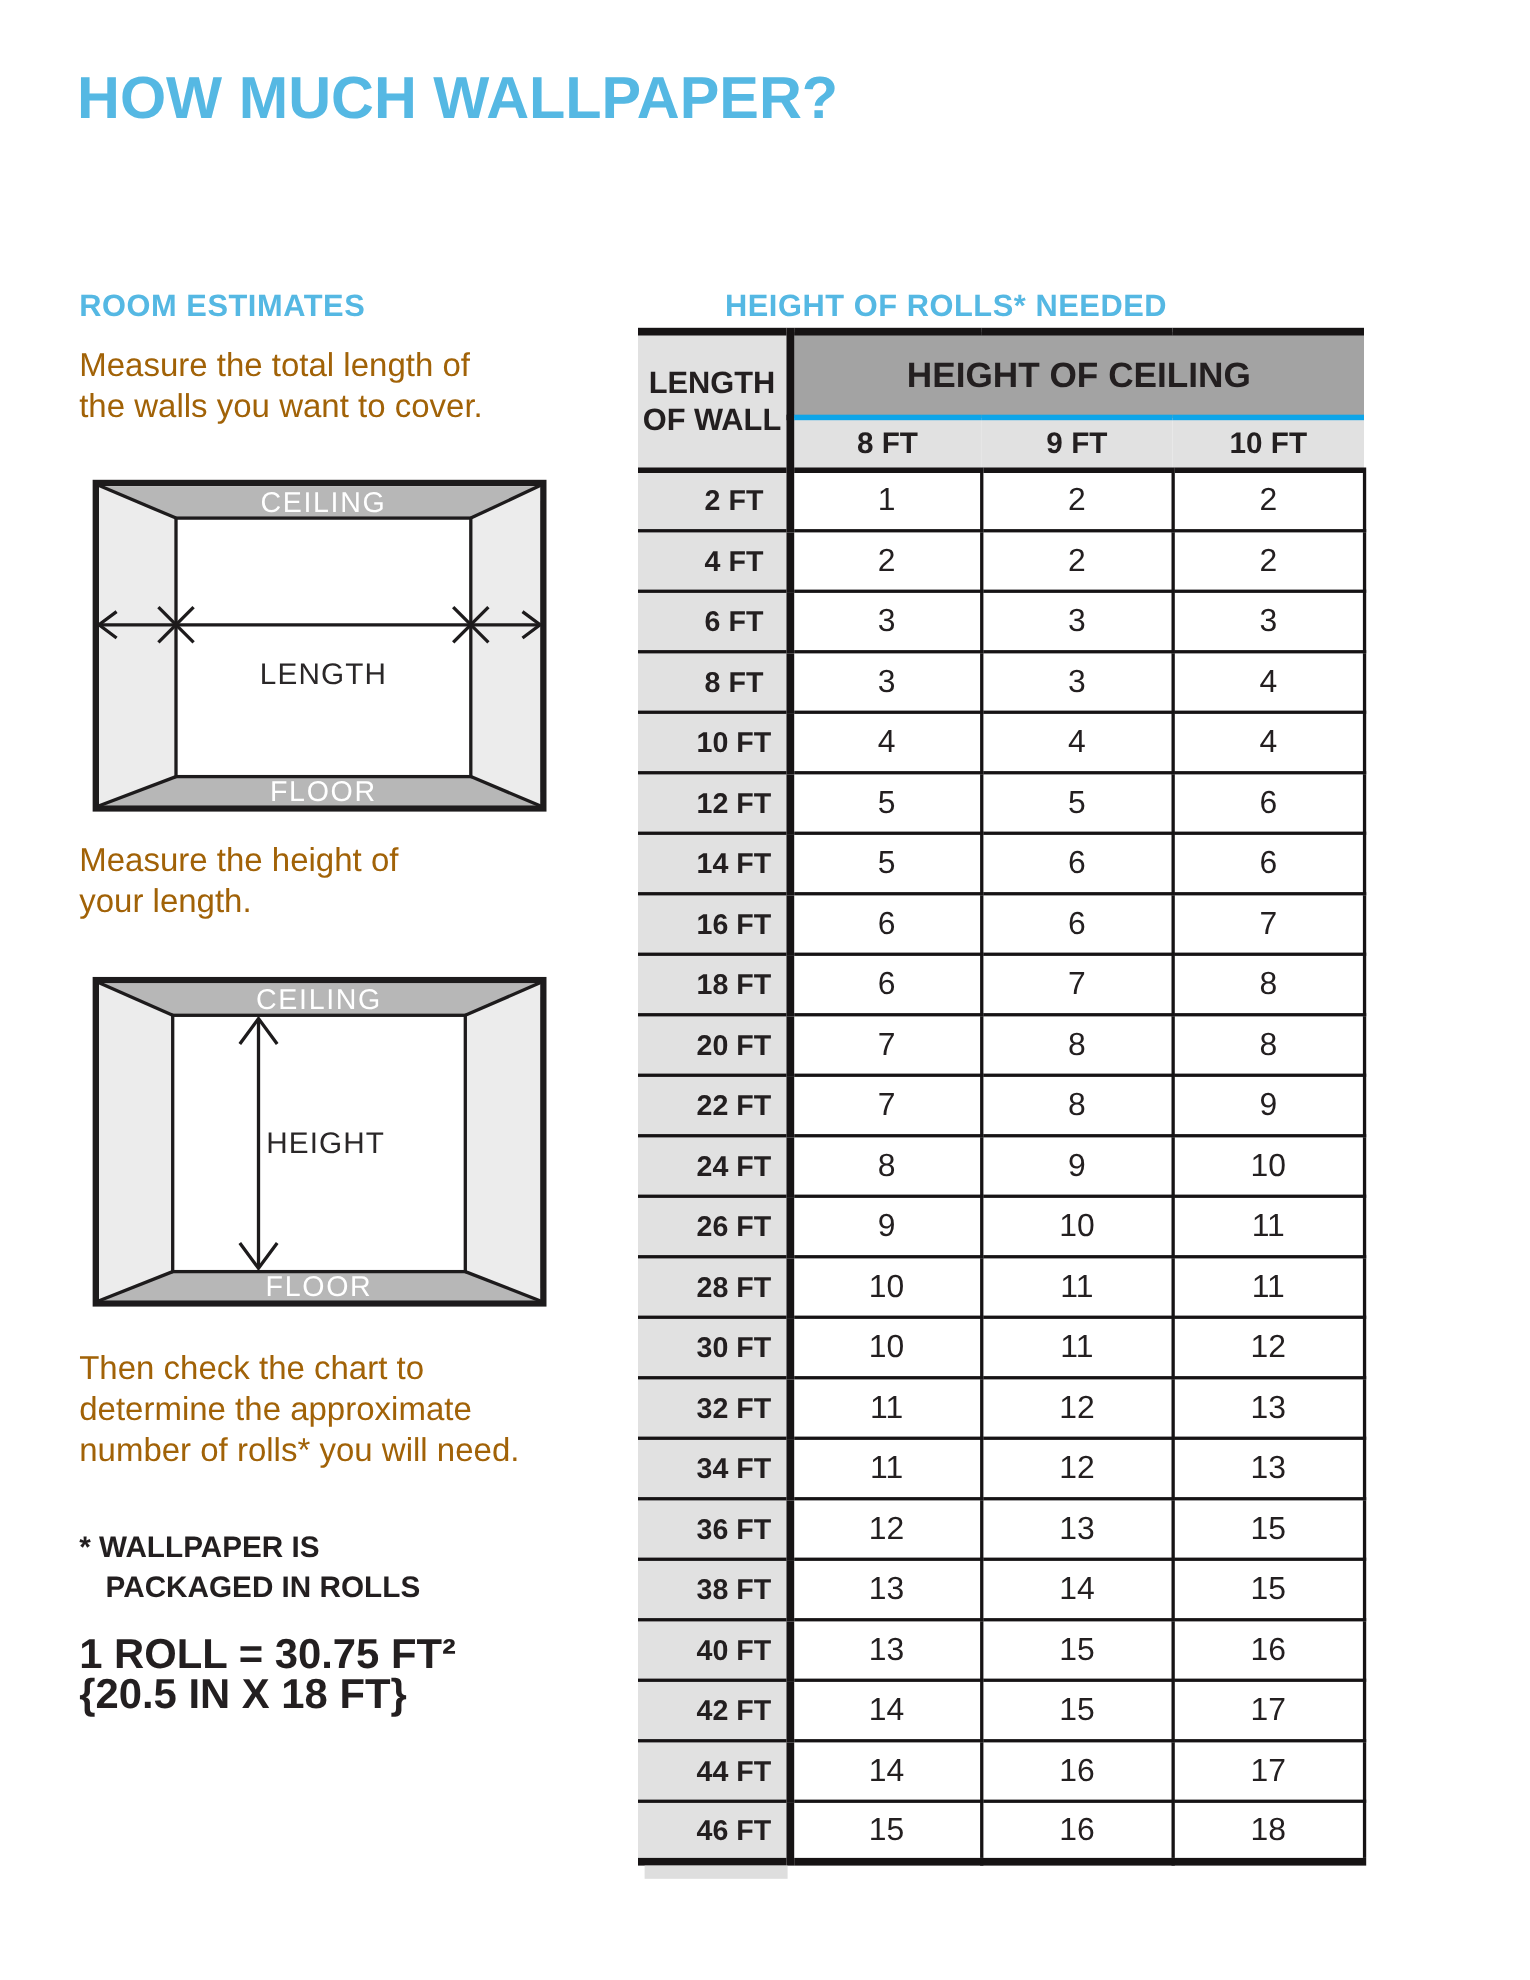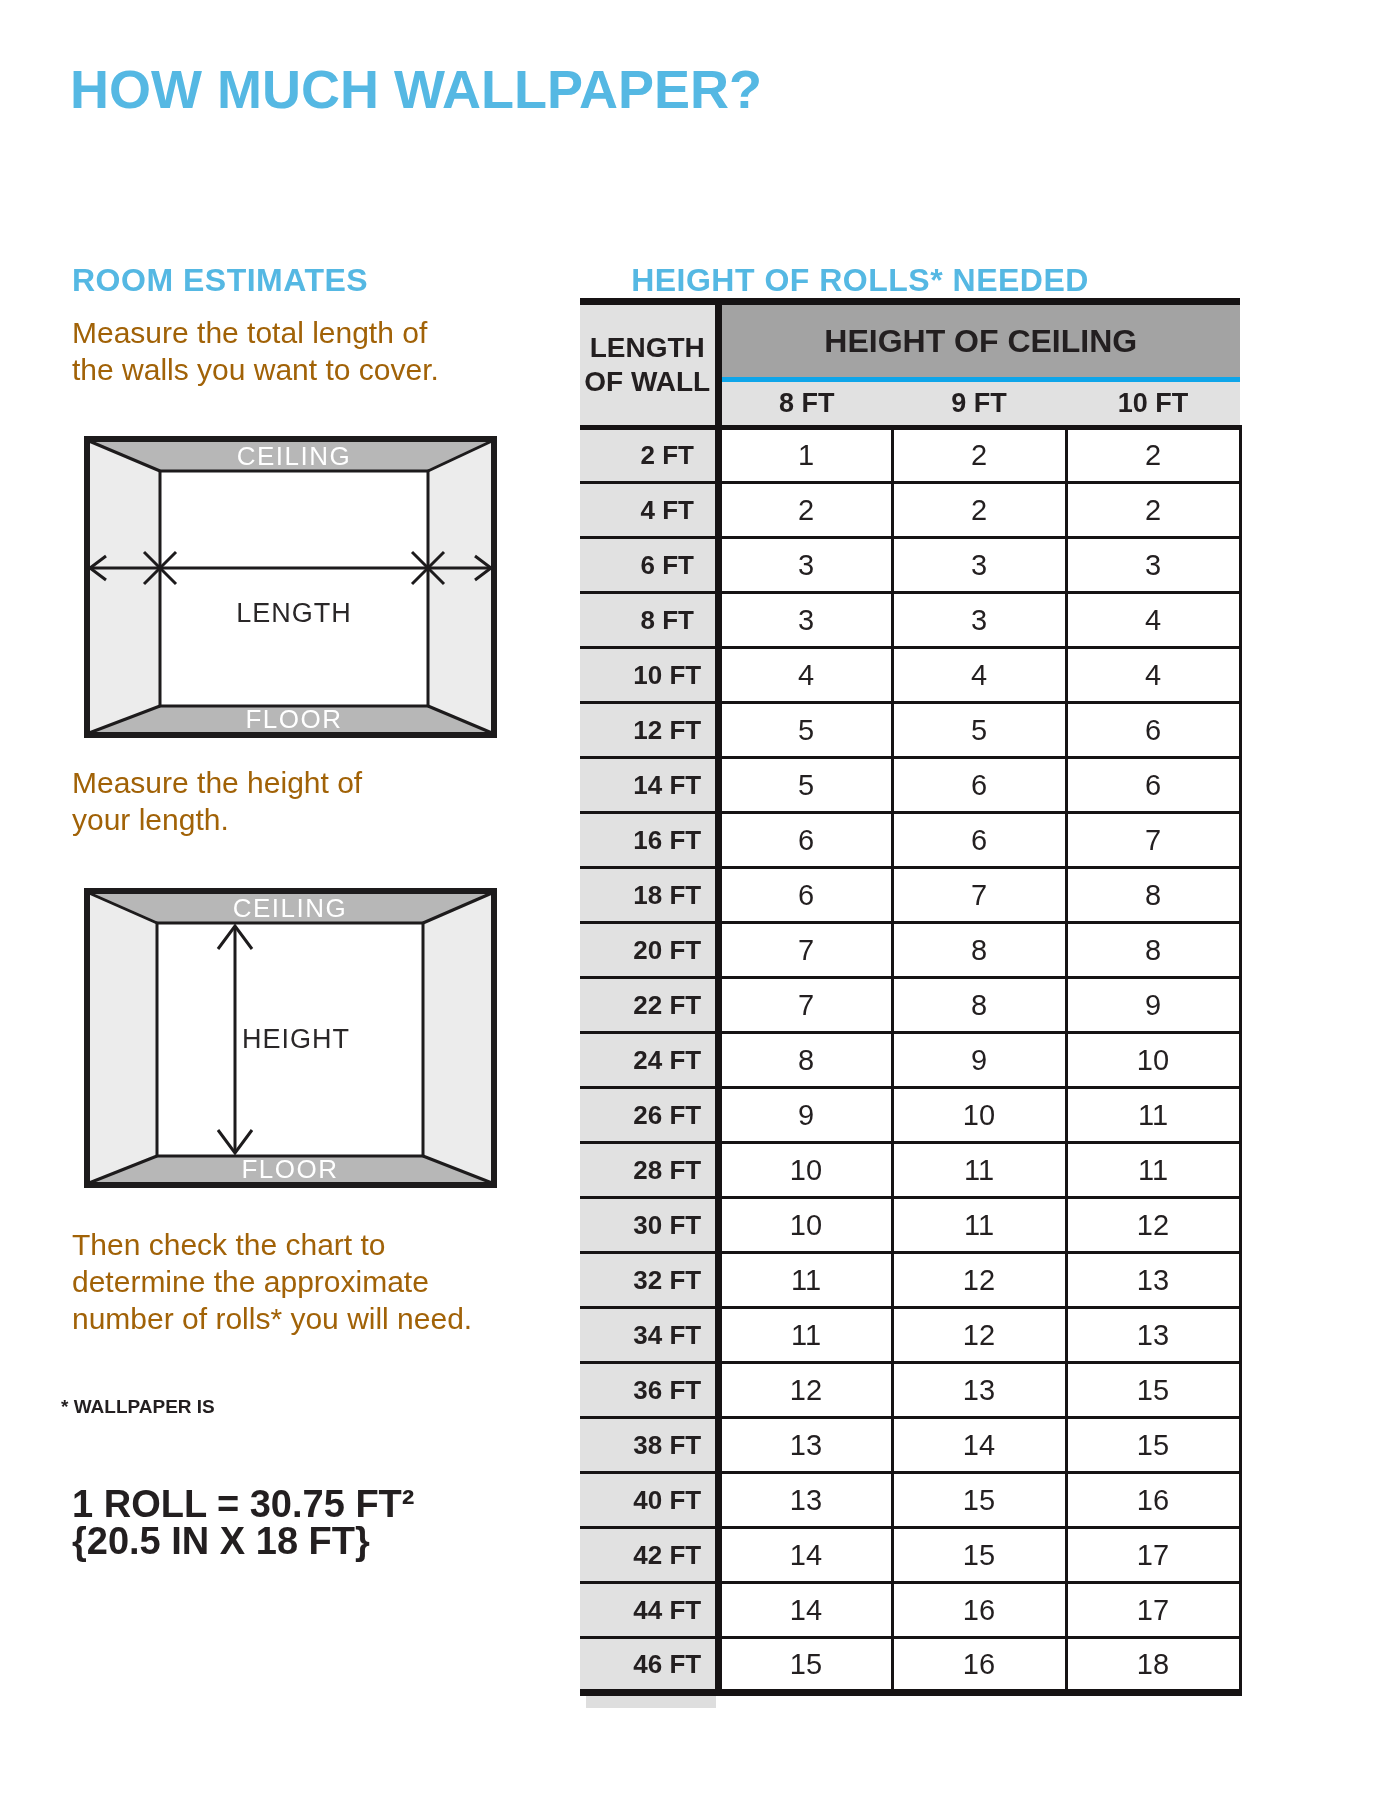--- a/index.html
+++ b/index.html
@@ -6,31 +6,31 @@
   body{
     width:1391px;height:1800px;position:relative;background:#ffffff;
     font-family:"Liberation Sans", sans-serif;color:#231f20;overflow:hidden;
   }
   .abs{position:absolute;}
   .page-title{
     left:70px;top:58px;font-size:54px;font-weight:700;color:#55b8e3;
     letter-spacing:0px;white-space:nowrap;
   }
   .section-heading{
-    font-size:32px;font-weight:700;color:#55b8e3;letter-spacing:0.5px;white-space:nowrap;
+    font-size:28px;font-weight:700;color:#55b8e3;letter-spacing:0.5px;white-space:nowrap;
   }
   .room-heading{left:72px;top:262px;}
   .table-heading-wrap{left:520px;top:262px;width:680px;text-align:center;}
   .para{
     left:72px;font-size:30px;line-height:37px;color:#a16207;white-space:pre-line;width:460px;
   }
   .para1{top:314px;}
   .para2{top:764px;}
   .para3{top:1226px;}
-  .note{left:61px;top:1388px;font-size:19px;line-height:37px;font-weight:700;}
+  .note{left:72px;top:1388px;font-size:27px;line-height:37px;font-weight:700;}
   .note .l2{padding-left:24px;}
   .rollinfo{left:72px;top:1486px;font-size:38px;line-height:37px;font-weight:700;white-space:pre-line;}
   .diagram1{left:84px;top:436px;}
   .diagram2{left:84px;top:888px;}
   svg text{font-family:"Liberation Sans", sans-serif;}
   .svg-wh{fill:#ffffff;font-size:26px;letter-spacing:1.5px;}
   .svg-dk{fill:#2a2728;font-size:27px;letter-spacing:1px;}
   .tablewrap{left:580px;top:298px;}
   table.rolls{border-collapse:collapse;table-layout:fixed;border-top:7px solid #161314;border-bottom:7px solid #161314;}
   table.rolls th, table.rolls td{text-align:center;vertical-align:middle;padding:0;}
@@ -120,20 +120,21 @@
     <text class="svg-dk" x="212" y="160" text-anchor="middle">HEIGHT</text>
   </svg>
 </div>
 
 <div class="abs para para3">Then check the chart to
 determine the approximate
 number of rolls* you will need.</div>
 
 <div class="abs note">
   <div class="l1">* WALLPAPER IS</div>
+  <div class="l2">PACKAGED IN ROLLS</div>
 </div>
 
 <div class="abs rollinfo">1 ROLL = 30.75 FT²
 {20.5 IN X 18 FT}</div>
 
 <div class="abs table-heading-wrap">
   <span class="section-heading">HEIGHT OF ROLLS* NEEDED</span>
 </div>
 
 <div class="abs tablewrap">

